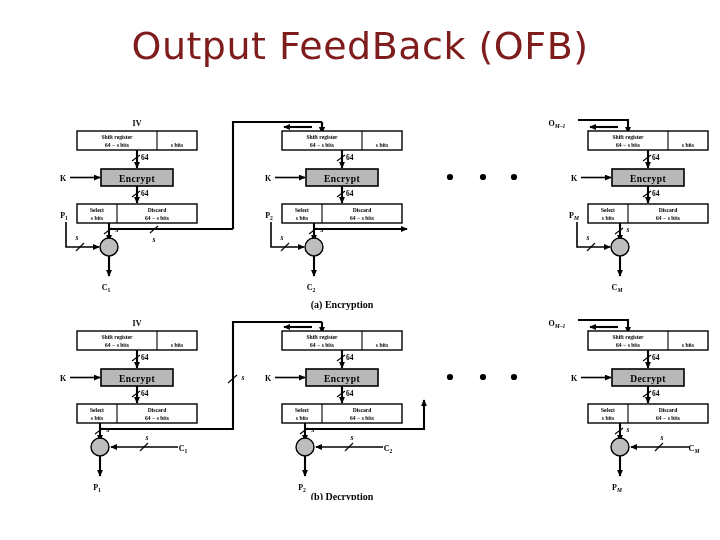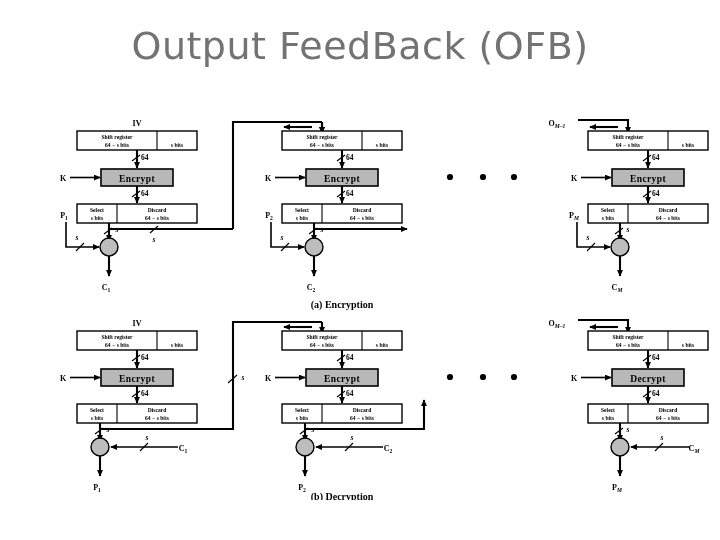--- a/index.html
+++ b/index.html
@@ -4,21 +4,21 @@
 <style>
   html,body{margin:0;padding:0;background:#ffffff;}
   body{width:720px;height:540px;overflow:hidden;
        font-family:"Liberation Sans",sans-serif;color:#000;}
   #slide{position:relative;width:720px;height:540px;background:#fff;}
   #slide-title{
     position:absolute;left:0;top:24px;width:720px;
     text-align:center;
     font-family:"DejaVu Sans",sans-serif;
     font-size:38px;font-weight:400;letter-spacing:.5px;
-    color:#737373;white-space:nowrap;
+    color:#7f1d1d;white-space:nowrap;
   }
   #fig{position:absolute;left:0;top:100px;width:643px;height:400px;}
   svg{display:block;}
   text{font-family:"Liberation Serif",serif;fill:#000;}
   .boxlabel{font-size:5.6px;font-weight:bold;text-anchor:middle;}
   .enclabel{font-size:9.5px;font-weight:bold;text-anchor:middle;letter-spacing:.4px;}
   .sig{font-size:8px;font-weight:bold;text-anchor:middle;}
   .sigi{font-size:7.5px;font-weight:bold;font-style:italic;text-anchor:middle;}
   .bitnum{font-size:7.5px;font-weight:bold;text-anchor:start;}
   .caption{font-size:10px;font-weight:bold;text-anchor:middle;}

